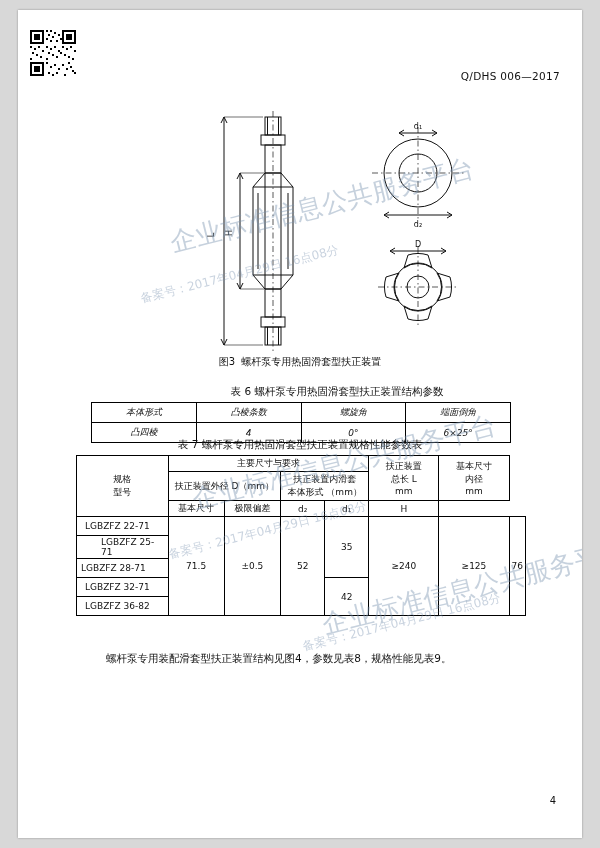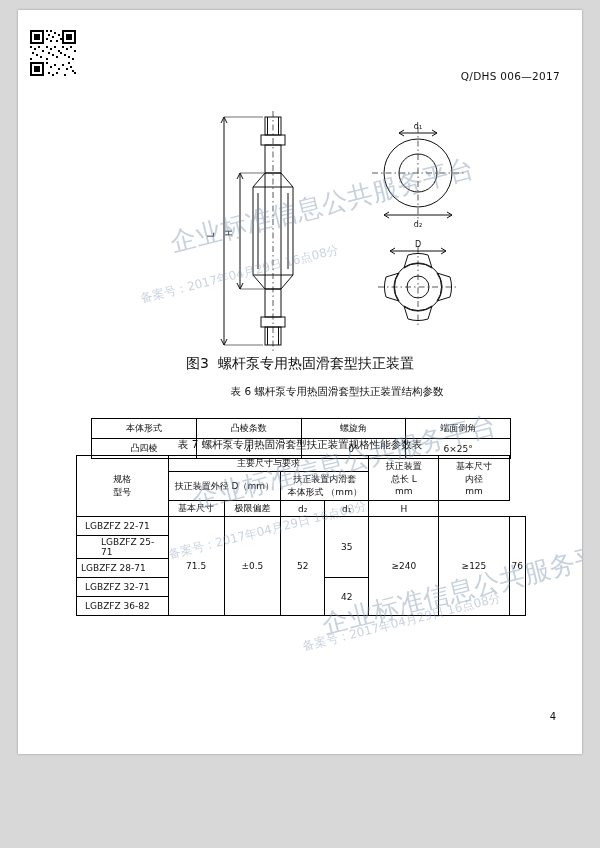--- a/index.html
+++ b/index.html
@@ -4,55 +4,55 @@
 <style>
   html,body{margin:0;padding:0;}
   body{
     width:600px;height:848px;
     background:#d8d8d8;
     font-family:"DejaVu Sans","Liberation Sans",sans-serif;
     overflow:hidden;
   }
   .page{
     position:absolute;left:18px;top:10px;
-    width:564px;height:744px;
+    width:564px;height:828px;
     background:#ffffff;
     box-shadow:0 0 2px rgba(0,0,0,.35);
     overflow:hidden;
   }
   
   .qr{
     position:absolute;left:10px;top:18px;width:50px;height:50px;
   }
   .doc-code{
     position:absolute;right:22px;top:60px;
     font-size:10.5px;color:#111;letter-spacing:.3px;
   }
   
   .figure-area{
     position:absolute;left:0;top:95px;width:564px;height:255px;
   }
   .fig-caption{
     position:absolute;left:0;top:345px;width:564px;
-    text-align:center;font-size:14px;color:#111;
+    text-align:center;font-size:10px;color:#111;
   }
   
   .tbl-title{
     text-align:center;font-size:10.5px;color:#111;
   }
   table{
     border-collapse:collapse;font-size:9px;color:#111;
   }
   table td,table th{
     border:1px solid #000;
     text-align:center;vertical-align:middle;
     font-weight:normal;
     padding:1px 2px;
   }
-  #t6-wrap{position:absolute;left:73px;top:408px;}
+  #t6-wrap{position:absolute;left:73px;top:392px;font-style:italic;}
   #t6-title{position:absolute;left:0;top:375px;width:564px;margin-left:37px;}
   #t6{width:420px;}
   #t6 td{height:17px;}
 
   #t7-title{position:absolute;left:0;top:428px;width:564px;}
   #t7-wrap{position:absolute;left:58px;top:445px;}
   #t7{width:450px;}
 
   
   .sec-num{
@@ -329,20 +329,21 @@
         <td style="height:16px;text-align:left;padding-left:8px">LGBZFZ 32-71</td>
         <td rowspan="2">42</td>
       </tr>
       <tr>
         <td style="height:16px;text-align:left;padding-left:8px">LGBZFZ 36-82</td>
       </tr>
     </tbody>
       </table>
   </div>
 
+  <div class="para">螺杆泵专用装配滑套型扶正装置结构见图4，参数见表8，规格性能见表9。</div>
 
   <div class="pageno">4</div>
 
   <div class="wm wm-a">企业标准信息公共服务平台</div>
   <div class="wm2 wm-b">备案号：2017年04月29日 16点08分</div>
   <div class="wm wm-c">企业标准信息公共服务平台</div>
   <div class="wm2 wm-d">备案号：2017年04月29日 16点08分</div>
   <div class="wm wm-e">企业标准信息公共服务平台</div>
   <div class="wm2 wm-f">备案号：2017年04月29日 16点08分</div>
 

